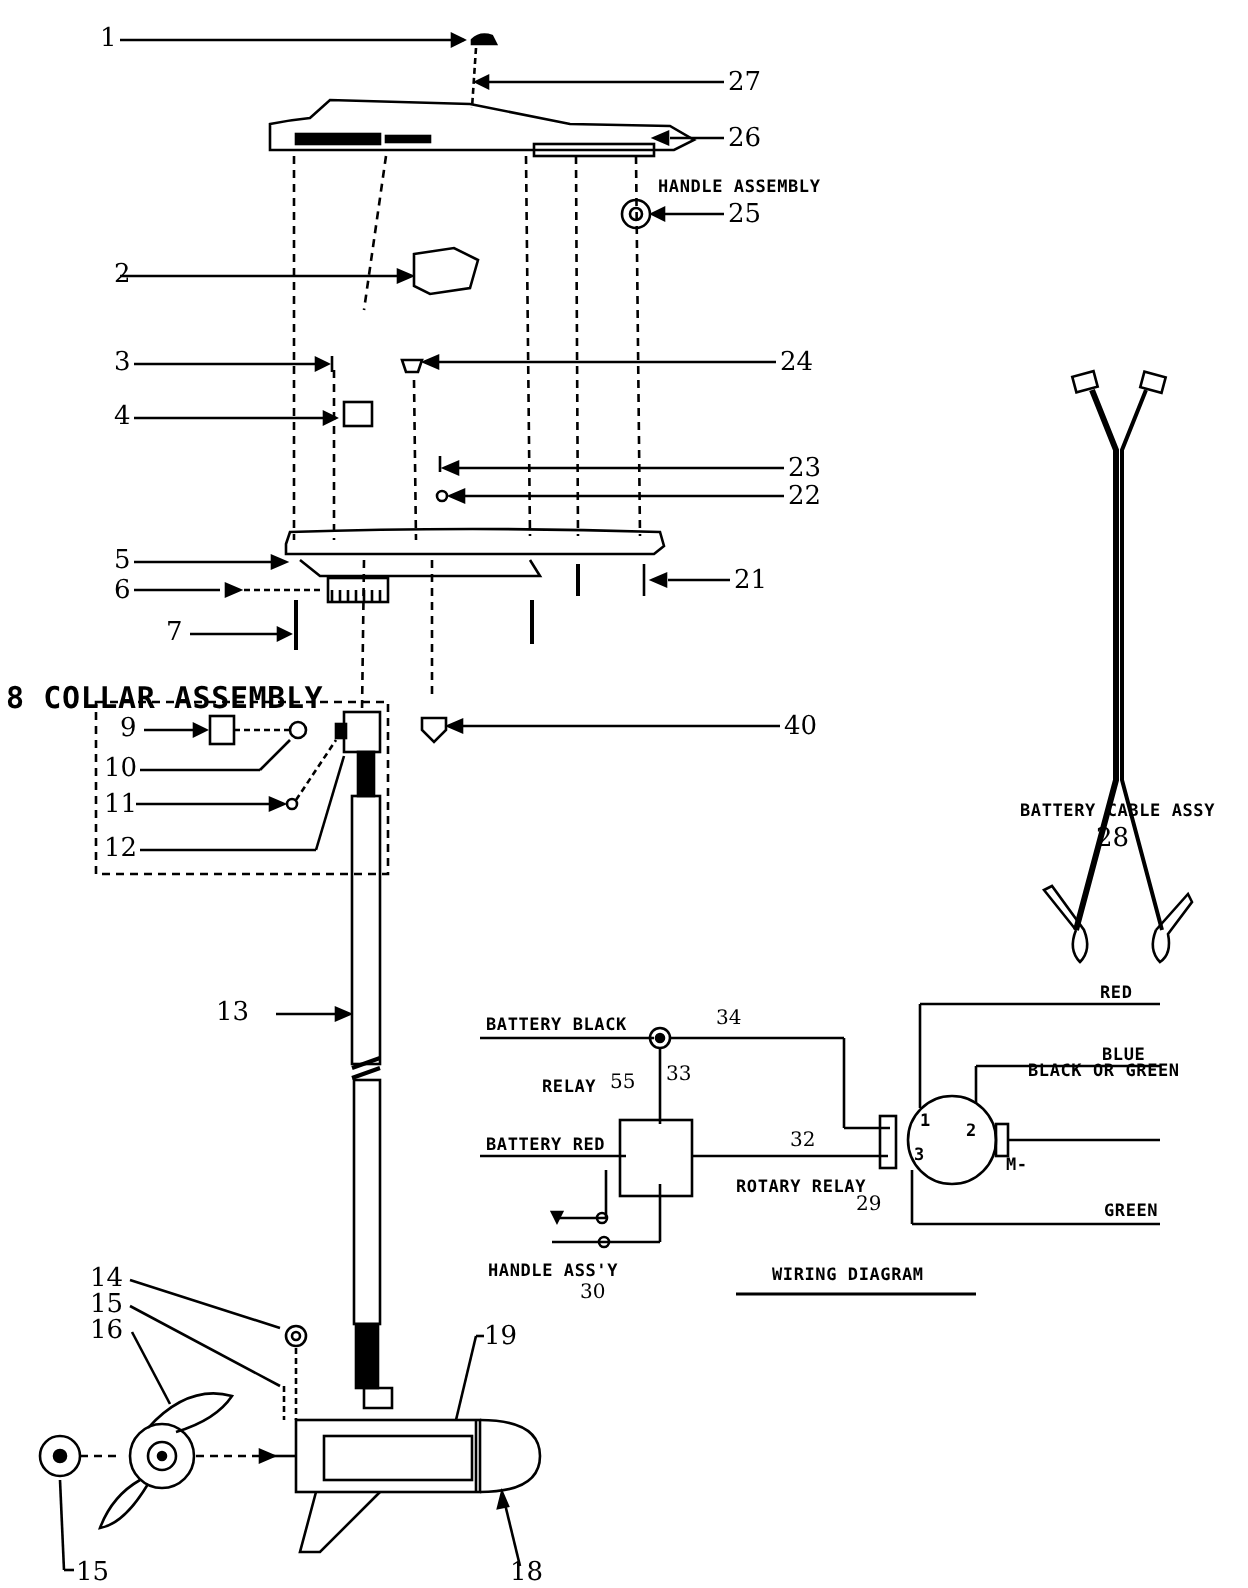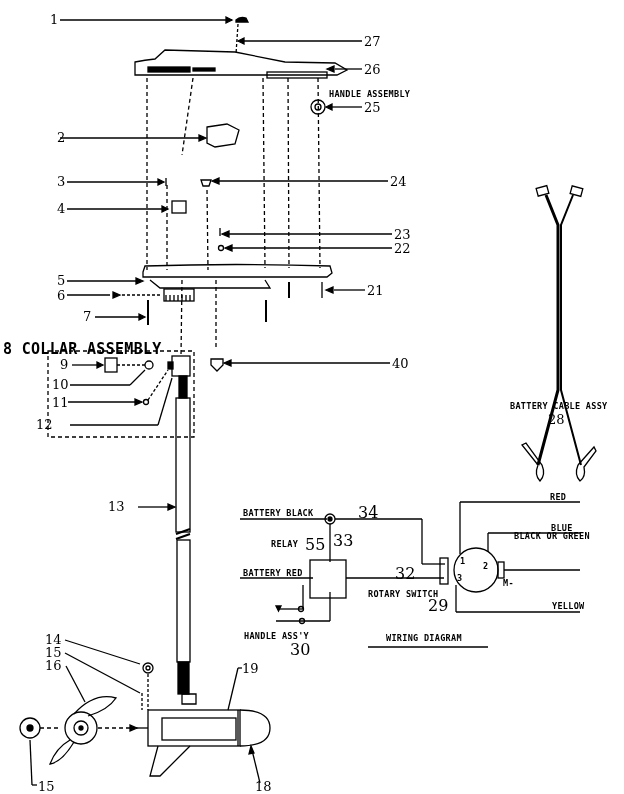--- a/index.html
+++ b/index.html
@@ -1,20 +1,20 @@
 <!DOCTYPE html>
 <html><head>
 <meta charset="utf-8">
 <style>
   html, body { margin: 0; padding: 0; background: #ffffff; }
   body { width: 624px; height: 794px; position: relative; overflow: hidden; font-family: "DejaVu Sans", sans-serif; }
   #diagram { position: absolute; left: 0; top: 0; width: 624px; height: 794px; }
   .lbl { position: absolute; font-family: "DejaVu Serif", serif; font-size: 13px; color: #000; line-height: 1; white-space: nowrap; }
   .cap { position: absolute; font-family: "DejaVu Sans Mono", monospace; font-size: 8.5px; font-weight: bold; color: #000; letter-spacing: 0.3px; white-space: nowrap; line-height: 1; }
-  .num { position: absolute; font-family: "DejaVu Serif", serif; font-size: 16px; color: #000; line-height: 1; white-space: nowrap; }
+  .num { position: absolute; font-family: "DejaVu Serif", serif; font-size: 10px; color: #000; line-height: 1; white-space: nowrap; }
 </style>
 </head>
 <body>
 
 <svg id="diagram" viewBox="0 0 624 794" xmlns="http://www.w3.org/2000/svg">
   <g stroke="#000" fill="none" stroke-width="1.3">
 
     <g>
       <path d="M236,20 q4,-4 10,-2 l2,4 l-12,0 z" fill="#000"></path>
       <line x1="60" y1="20" x2="232" y2="20"></line>
@@ -247,21 +247,21 @@
 <span class="lbl" style="left:57px;top:131px">2</span>
 <span class="lbl" style="left:57px;top:175px">3</span>
 <span class="lbl" style="left:57px;top:202px">4</span>
 <span class="lbl" style="left:57px;top:274px">5</span>
 <span class="lbl" style="left:57px;top:289px">6</span>
 <span class="lbl" style="left:83px;top:310px">7</span>
 <span class="cap" style="left:3px;top:342px;font-size:15px">8 COLLAR ASSEMBLY</span>
 <span class="lbl" style="left:60px;top:358px">9</span>
 <span class="lbl" style="left:52px;top:378px">10</span>
 <span class="lbl" style="left:52px;top:396px">11</span>
-<span class="lbl" style="left:36px;top:418px">12</span>
+<span class="lbl" style="left:52px;top:418px">12</span>
 <span class="lbl" style="left:108px;top:500px">13</span>
 <span class="lbl" style="left:45px;top:633px">14</span>
 <span class="lbl" style="left:45px;top:646px">15</span>
 <span class="lbl" style="left:45px;top:659px">16</span>
 <span class="lbl" style="left:38px;top:780px">15</span>
 <span class="lbl" style="left:255px;top:780px">18</span>
 <span class="lbl" style="left:242px;top:662px">19</span>
 <span class="lbl" style="left:392px;top:357px">40</span>
 <span class="lbl" style="left:367px;top:284px">21</span>
 <span class="lbl" style="left:394px;top:242px">22</span>
@@ -276,25 +276,25 @@
 <span class="cap" style="left:510px;top:402px">BATTERY CABLE ASSY</span>
 <span class="lbl" style="left:548px;top:413px">28</span>
 
 <span class="cap" style="left:243px;top:509px">BATTERY BLACK</span>
 <span class="num" style="left:358px;top:505px">34</span>
 <span class="cap" style="left:271px;top:540px">RELAY</span>
 <span class="num" style="left:305px;top:537px">55</span>
 <span class="num" style="left:333px;top:533px">33</span>
 <span class="cap" style="left:243px;top:569px">BATTERY RED</span>
 <span class="num" style="left:395px;top:566px">32</span>
-<span class="cap" style="left:368px;top:590px">ROTARY SWITCH</span>
+<span class="cap" style="left:368px;top:590px">ROTARY RELAY</span>
 <span class="num" style="left:428px;top:598px">29</span>
 <span class="cap" style="left:244px;top:632px">HANDLE ASS'Y</span>
 <span class="num" style="left:290px;top:642px">30</span>
 <span class="cap" style="left:386px;top:634px">WIRING DIAGRAM</span>
 <span class="cap" style="left:550px;top:493px">RED</span>
 <span class="cap" style="left:551px;top:524px">BLUE</span>
 <span class="cap" style="left:514px;top:532px">BLACK OR GREEN</span>
-<span class="cap" style="left:552px;top:602px">YELLOW</span>
+<span class="cap" style="left:552px;top:602px">GREEN</span>
 <span class="cap" style="left:460px;top:557px">1</span>
 <span class="cap" style="left:483px;top:562px">2</span>
 <span class="cap" style="left:457px;top:574px">3</span>
 <span class="cap" style="left:503px;top:579px">M-</span>
 
 </body></html>

